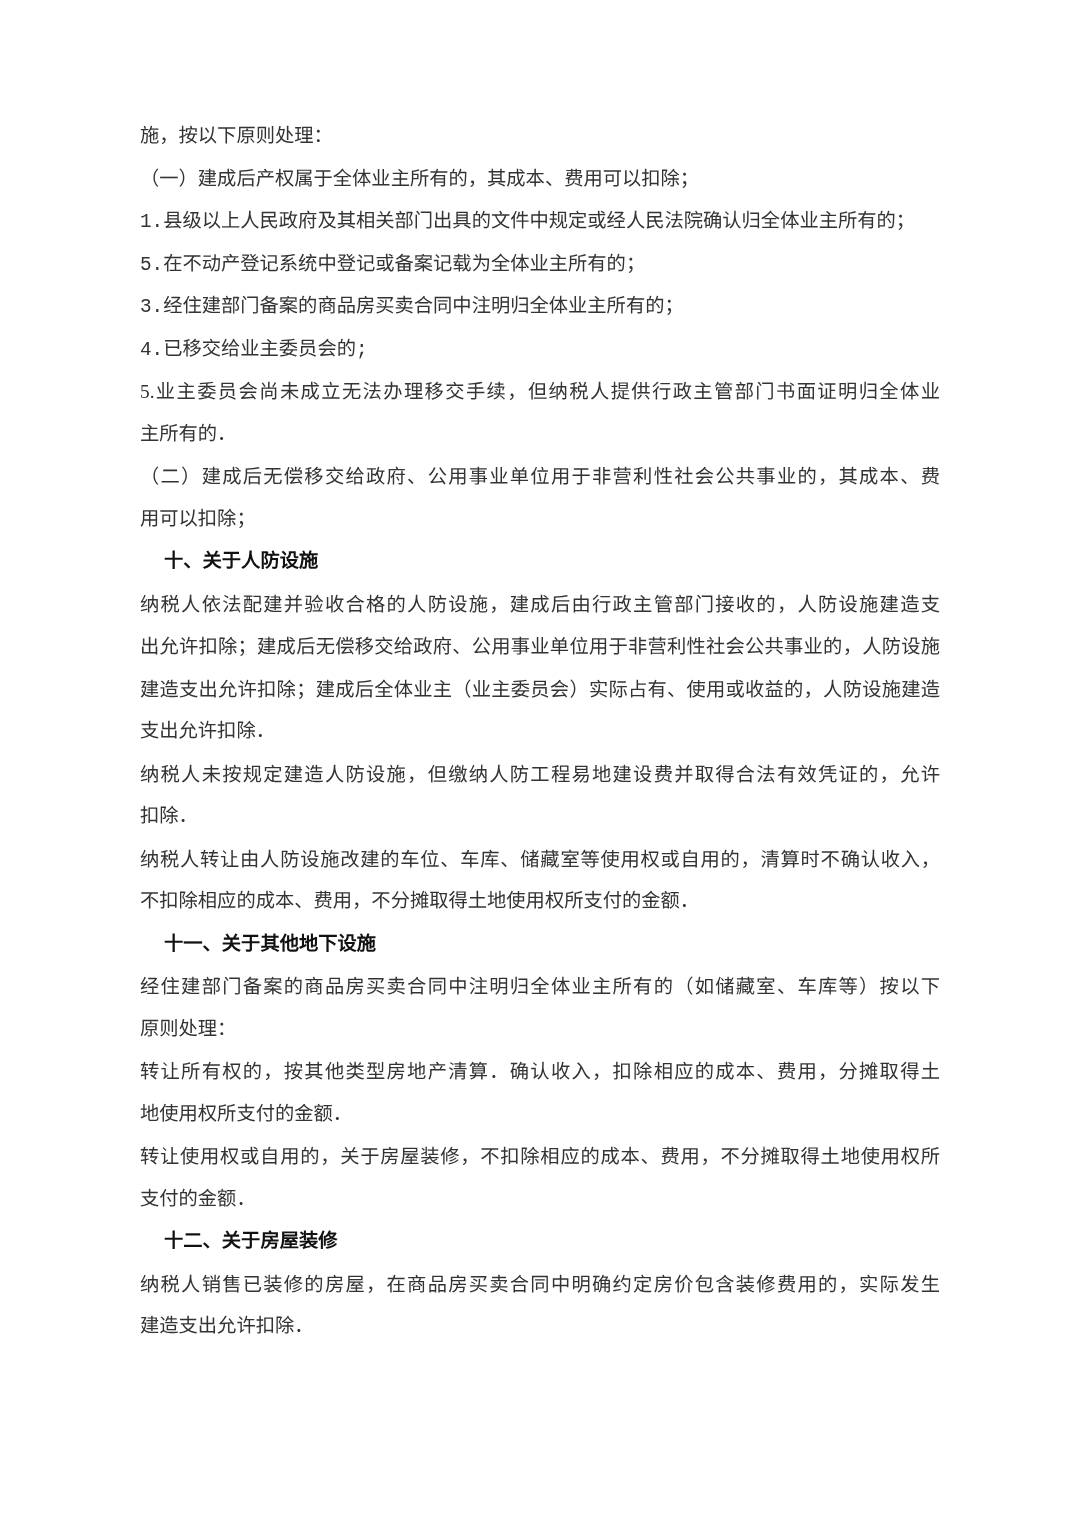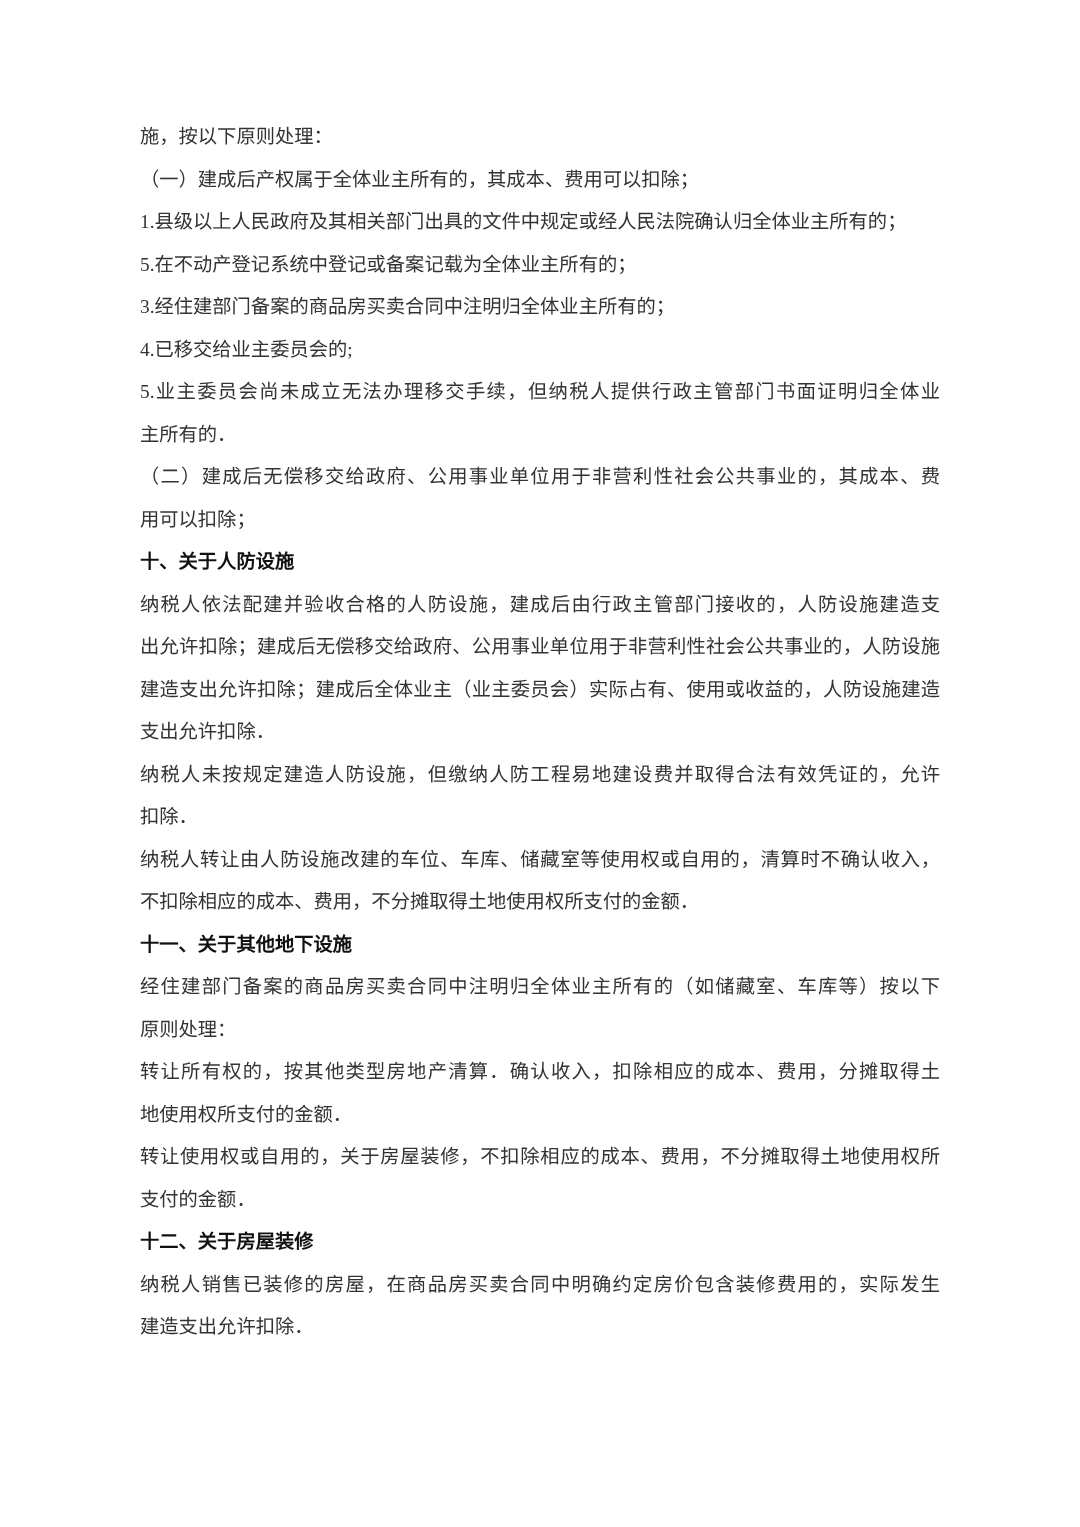--- a/index.html
+++ b/index.html
@@ -25,32 +25,34 @@
     letter-spacing: 0;
   }
   p.line {
     margin: 0;
     padding: 0;
     height: 42.5px;
   }
   p.line.heading {
     font-weight: 700;
     color: var(--heading-color, #111111);
+    margin-left: 24px;
   }
   .in-para { padding-left: 2em; }
   .in-num  { padding-left: 0.8em; }
   .in-none { padding-left: 0; }
   .al-justify {
     text-align: justify;
     text-align-last: justify;
   }
   .al-left {
     text-align: left;
     text-align-last: left;
     white-space: nowrap;
+    font-family: Liberation Mono, monospace;
   }
 </style>
 </head>
 <body>
 
 <main>
   <section id="doc">
       <p class="line body al-left in-none">施，按以下原则处理：</p>
       <p class="line body al-left in-para">（一）建成后产权属于全体业主所有的，其成本、费用可以扣除；</p>
       <p class="line body al-left in-num">1.县级以上人民政府及其相关部门出具的文件中规定或经人民法院确认归全体业主所有的；</p>

